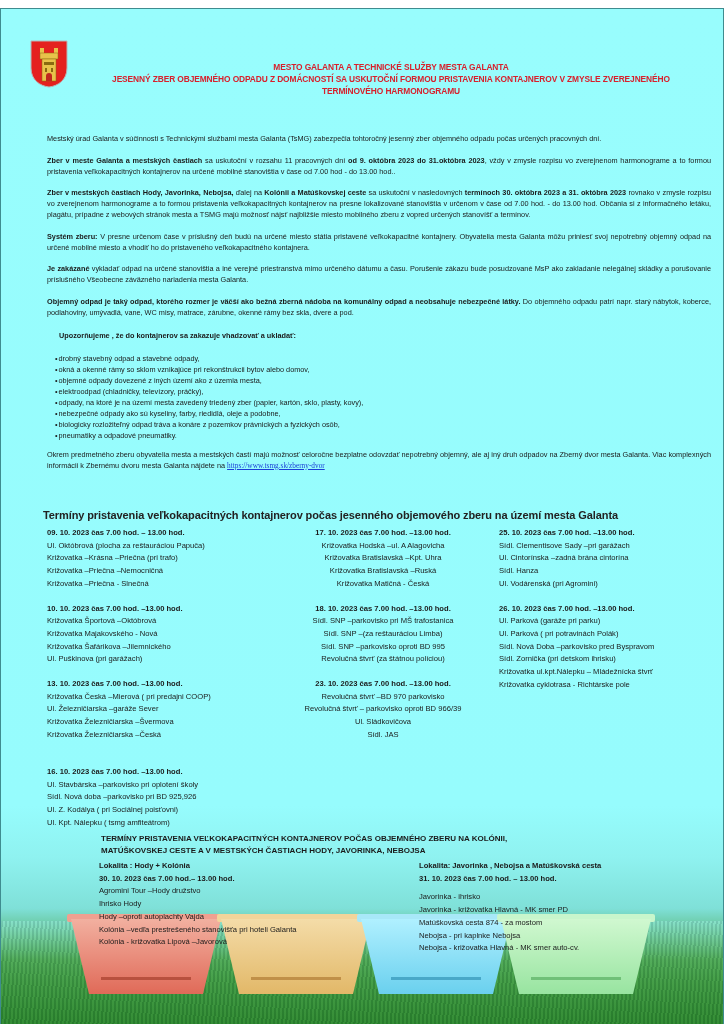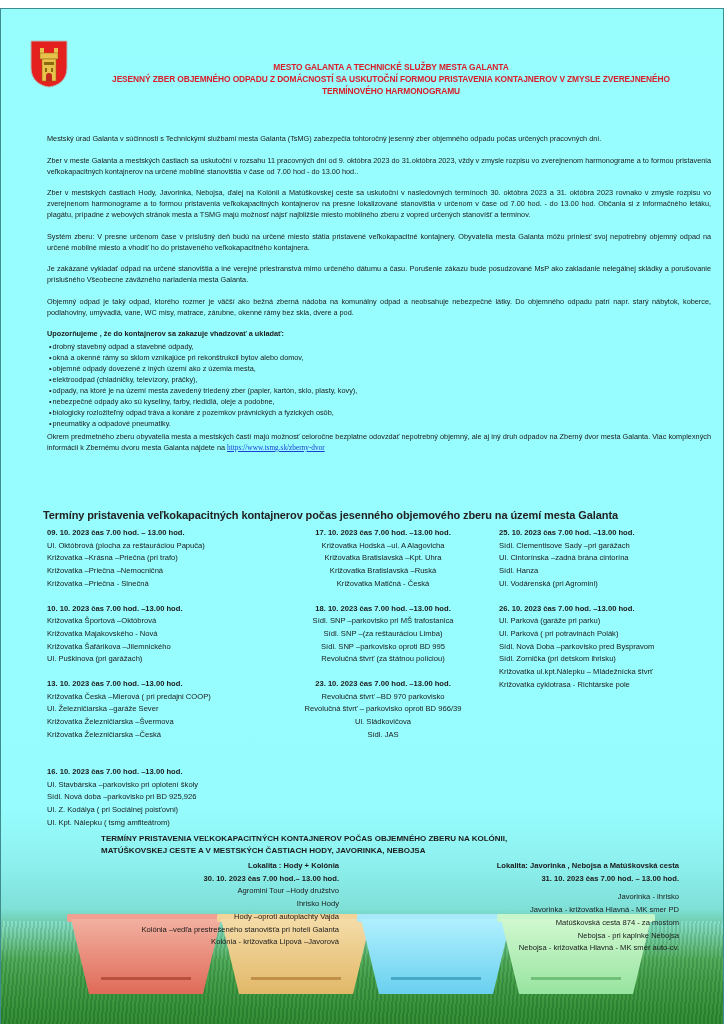--- a/index.html
+++ b/index.html
@@ -28,38 +28,38 @@
     position: absolute; left: 0; right: 0; top: 15px; bottom: 0;
     clip-path: polygon(0 0, 100% 0, 88% 100%, 12% 100%);
   }
   .skip .rim { position: absolute; left: -4px; right: -4px; top: 10px; height: 8px; border-radius: 2px; }
   .skip .stripe { position: absolute; left: 20%; right: 20%; bottom: 14px; height: 3px; }
 
   .logo { position: absolute; left: 29px; top: 31px; width: 38px; height: 48px; }
   .header { position: absolute; left: 70px; top: 52px; width: 640px; text-align: center; color: #d8202c; font-weight: bold; font-size: 8.4px; line-height: 12px; letter-spacing: -0.1px; }
   .intro { position: absolute; left: 46px; top: 124px; width: 664px; font-size: 7.3px; line-height: 11px; text-align: justify; }
   .intro p { margin: 0 0 10.5px 0; }
-  .intro b { font-weight: normal; }
-  .intro .warn-title { margin: 0; font-weight: bold; }
-  .intro ul { list-style: none; margin: 2px; padding: 0; }
+  .intro b { font-weight: bold; }
+  .intro .warn-title { margin: 12px; font-weight: bold; }
+  .intro ul { list-style: none; margin: 8px; padding: 0; }
   .intro li { margin: 0; }
   .intro li::before { content: "\2022"; margin-right: 1px; }
   .intro a { color: #1a3fd6; text-decoration: underline; font-family: "Liberation Serif", serif; }
 
   .sched-title { position: absolute; left: 42px; top: 500px; width: 680px; font-size: 11px; font-weight: bold; color: #222; letter-spacing: -0.1px; }
   .col { position: absolute; font-size: 7.6px; line-height: 12.7px; }
   .col .block { margin-bottom: 12px; }
   .col .date { font-weight: bold; }
   .c1 { left: 46px; top: 518px; width: 220px; }
   .c2 { left: 272px; top: 518px; width: 220px; text-align: center; }
   .c3 { left: 498px; top: 518px; width: 220px; }
   .c1b { left: 46px; top: 757px; width: 220px; }
 
   .sub-title { position: absolute; left: 100px; top: 824px; width: 520px; text-align: left; font-weight: bold; font-size: 8px; line-height: 12px; color: #1a1a1a; }
-  .loc { position: absolute; font-size: 7.6px; line-height: 12.7px; text-align: right; }
+  .loc { position: absolute; font-size: 7.6px; line-height: 12.7px; }
   .loc .h { font-weight: bold; }
   .loc1 { left: 98px; top: 851px; width: 240px; }
   .loc2 { left: 418px; top: 851px; width: 260px; }
   .loc2 .gap { height: 6px; }
 </style>
 </head>
 <body>
 
 <div class="page">
 

